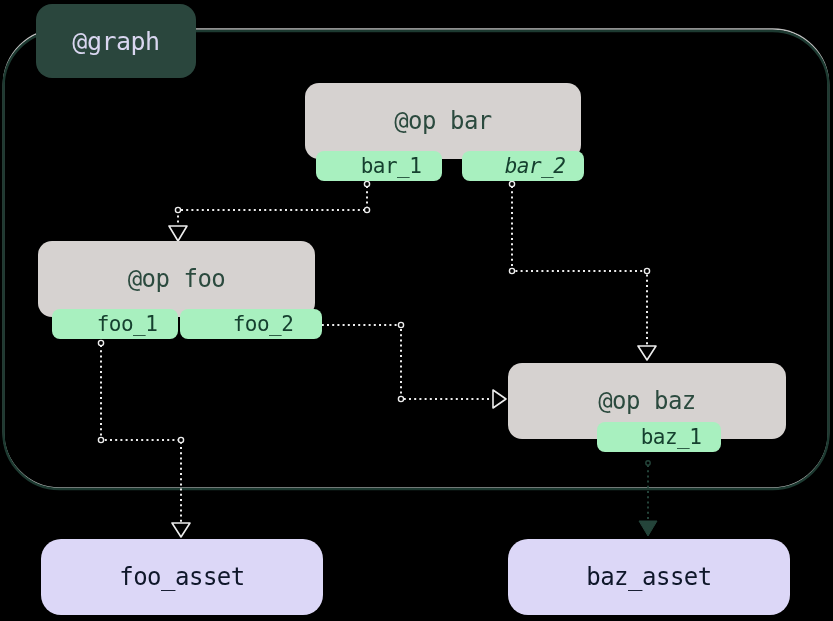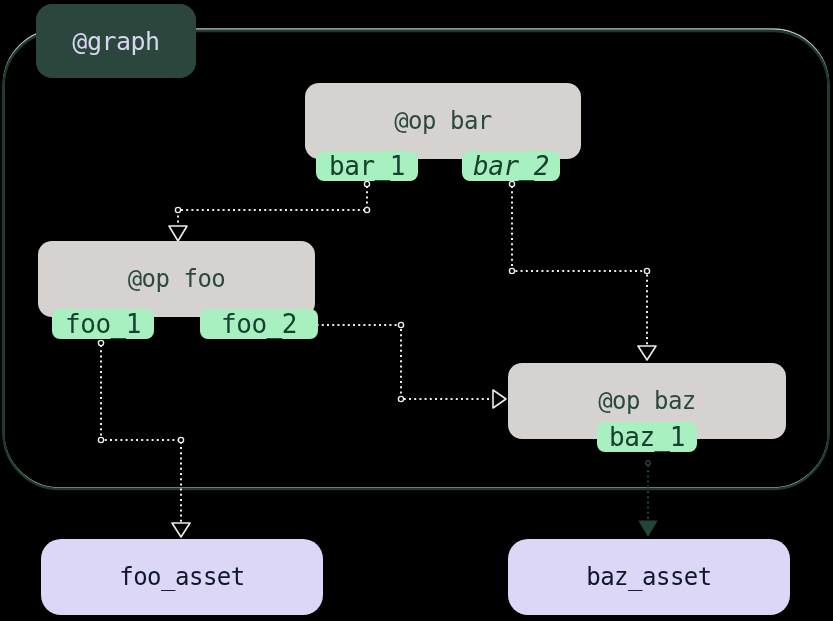--- a/index.html
+++ b/index.html
@@ -53,27 +53,28 @@
   .op-baz { left: 508px; top: 363px; width: 278px; }
   .tag {
     position: absolute;
     z-index: 3;
     height: 30px;
     line-height: 30px;
     text-align: center;
     background: #a8f0bf;
     border-radius: 8px;
     color: #16402f;
-    font-size: 26px;
+    font-size: 21px;
     letter-spacing: -0.5px;
+    padding-left: 24px;
   }
   .tag-bar1 { left: 316px; top: 151px; width: 102px; }
   .tag-bar2 { left: 462px; top: 151px; width: 98px; font-style: italic; }
   .tag-foo1 { left: 52px;  top: 309px; width: 102px; }
-  .tag-foo2 { left: 200px; top: 309px; width: 118px; }
+  .tag-foo2 { left: 180px; top: 309px; width: 118px; }
   .tag-baz1 { left: 597px; top: 422px; width: 100px; }
   .asset {
     background: #dcd7f7;
     border-radius: 20px;
     color: #0f172a;
     font-size: 24px;
     letter-spacing: -0.5px;
     height: 76px;
     top: 539px;
     width: 282px;

